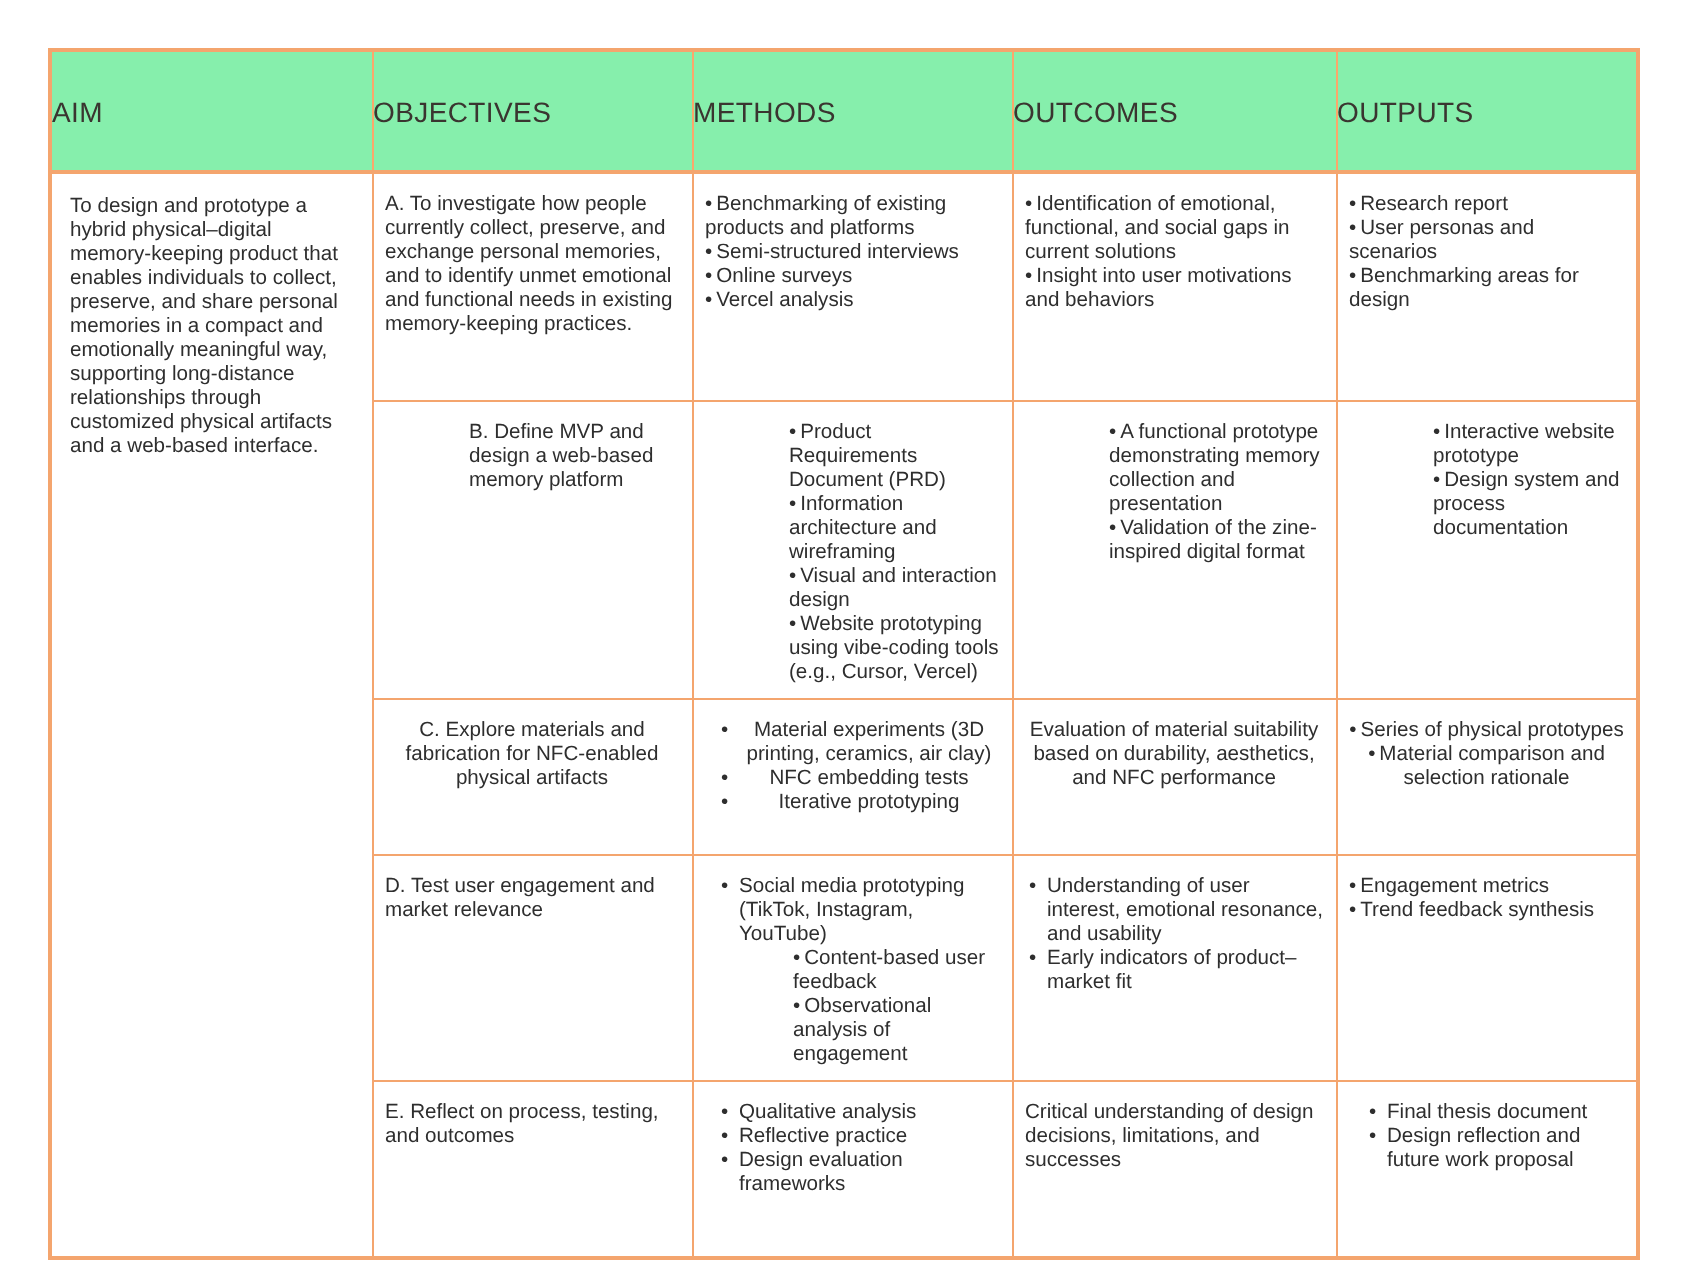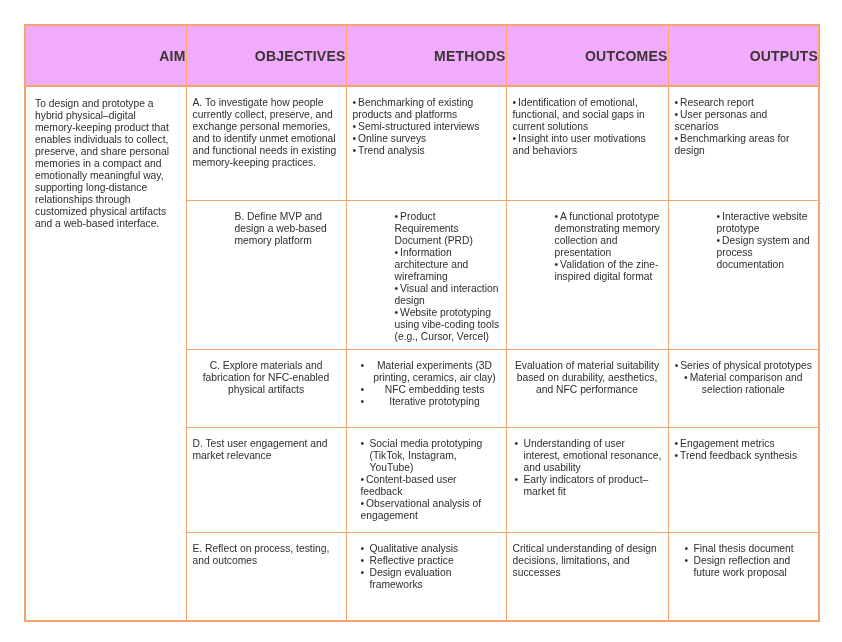--- a/index.html
+++ b/index.html
@@ -23,27 +23,27 @@
       table-layout: fixed;
       border: 2px solid #f4a56e;
     }
     .framework-table col.c-aim { width: 161px; }
     .framework-table col.c-obj { width: 160px; }
     .framework-table col.c-met { width: 160px; }
     .framework-table col.c-out { width: 162px; }
     .framework-table col.c-opt { width: 151px; }
 
     .framework-table thead th {
-      background: #f0abfc;
+      background: #86efac;
       height: 59px;
       padding: 0;
       font-size: 14px;
-      font-weight: bold;
+      font-weight: normal;
       color: #3a3530;
-      text-align: right;
+      text-align: left;
       vertical-align: middle;
       letter-spacing: 0.2px;
       border-left: 1px solid #fba76b;
       border-right: 1px solid #fba76b;
       border-bottom: 2px solid #f4a56e;
     }
     .framework-table td {
       border: 1.5px solid #f4a56e;
       vertical-align: top;
       padding: 10px 6px 6px 6px;
@@ -101,21 +101,21 @@
         <span class="cell-text">To design and prototype a hybrid physical–digital memory-keeping product that enables individuals to collect, preserve, and share personal memories in a compact and emotionally meaningful way, supporting long-distance relationships through customized physical artifacts and a web-based interface.</span>
       </td>
       <td>
         <span class="cell-text">A. To investigate how people currently collect, preserve, and exchange personal memories, and to identify unmet emotional and functional needs in existing memory-keeping practices.</span>
       </td>
       <td>
         <ul class="inline-list">
           <li><span class="bullet">•</span><span>Benchmarking of existing products and platforms</span></li>
           <li><span class="bullet">•</span><span>Semi-structured interviews</span></li>
           <li><span class="bullet">•</span><span>Online surveys</span></li>
-          <li><span class="bullet">•</span><span>Trend analysis</span></li>
+          <li><span class="bullet">•</span><span>Vercel analysis</span></li>
         </ul>
       </td>
       <td>
         <ul class="inline-list">
           <li><span class="bullet">•</span><span>Identification of emotional, functional, and social gaps in current solutions</span></li>
           <li><span class="bullet">•</span><span>Insight into user motivations and behaviors</span></li>
         </ul>
       </td>
       <td>
         <ul class="inline-list">
@@ -175,21 +175,21 @@
     </tr>
 
     <tr class="row-d">
       <td>
         <span class="cell-text">D. Test user engagement and market relevance</span>
       </td>
       <td>
         <ul class="hang-list">
           <li><span class="bullet">•</span><span>Social media prototyping (TikTok, Instagram, YouTube)</span></li>
         </ul>
-        <ul class="inline-list" style="padding-left:8px;">
+        <ul class="inline-list" style="padding-left:8px;margin-left:36px;">
           <li class="indent-1"><span class="bullet">•</span><span>Content-based user feedback</span></li>
           <li class="indent-1"><span class="bullet">•</span><span>Observational analysis of engagement</span></li>
         </ul>
       </td>
       <td>
         <ul class="hang-list" style="padding-left:2px;">
           <li><span class="bullet">•</span><span>Understanding of user interest, emotional resonance, and usability</span></li>
           <li><span class="bullet">•</span><span>Early indicators of product–market fit</span></li>
         </ul>
       </td>

